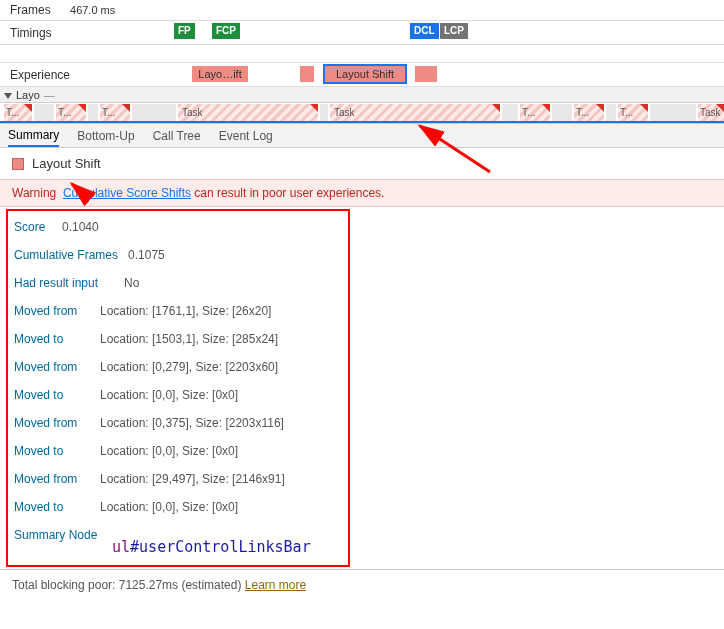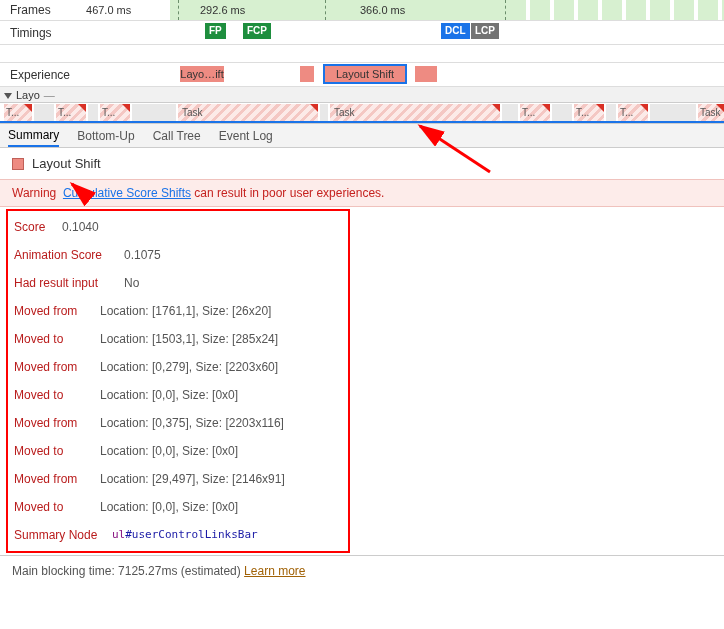--- a/index.html
+++ b/index.html
@@ -69,21 +69,20 @@
   }
   .timing-badge {
     position: absolute;
     height: 16px;
     line-height: 16px;
     padding: 0 4px;
     font-size: 10px;
     color: #fff;
     font-weight: bold;
     top: 2px;
-    margin-left: 31px;
   }
   .badge-green { background: #1e8e3e; }
   .badge-blue { background: #1a73e8; }
   .badge-dark { background: #737373; }
   .exp-block {
     position: absolute;
     height: 16px;
     line-height: 16px;
     font-size: 11px;
     background: #ee8b82;
@@ -190,29 +189,30 @@
   }
   .detail-row {
     display: flex;
     padding: 7px 2px;
     font-size: 12px;
     color: #777;
     gap: 10px;
   }
   .detail-label {
     min-width: 76px;
-    color: #b91c1c;
+    color: #0369a1;
   }
   .detail-value {
     color: #555;
   }
   .mono {
     font-family: ui-monospace, Menlo, Consolas, monospace;
-    font-size: 11px;
+    font-size: 15px;
     color: #444;
+    margin-top: 10px;
   }
   .footer {
     border-top: 1px solid #ccc;
     padding: 8px 12px;
     font-size: 12px;
     color: #555;
   }
   .footer a {
     color: #a16207;
   }
@@ -236,30 +236,21 @@
   }
 </style>
 </head>
 <body>
 
 <div class="timeline">
 
   <div class="timeline-row">
     <div class="row-label">
       <span>Frames</span>
-      <span class="frame-label" style="position:static;margin-left:32px;">467.0 ms</span>
-    </div>
-    <div class="row-track frames-track">
-      <div class="frame-divider" style="left:8px"></div>
-      <div class="frame-label" style="left:30px">292.6 ms</div>
-      <div class="frame-divider" style="left:155px"></div>
-      <div class="frame-label" style="left:190px">366.0 ms</div>
-      <div class="frame-divider" style="left:335px"></div>
-      <div class="frame-label" style="left:515px">328.4</div>
-      <div style="position:absolute;left:336px;right:0;top:0;bottom:0;background:repeating-linear-gradient(90deg,#d7f0d0 0,#d7f0d0 20px,#fff 20px,#fff 24px);"></div>
+      <span class="frame-label" style="position:static;margin-left:16px;">467.0 ms</span>
     </div>
   </div>
 
 
   <div class="timeline-row" style="height:24px">
     <div class="row-label">Timings</div>
     <div class="row-track">
       <div class="timing-badge badge-green" style="left:4px">FP</div>
       <div class="timing-badge badge-green" style="left:42px">FCP</div>
       <div class="timing-badge badge-blue" style="left:240px">DCL</div>
@@ -268,21 +259,21 @@
   </div>
 
   <div class="timeline-row" style="height:18px">
     <div class="row-label"></div>
       <div class="row-track"></div>
   </div>
 
   <div class="timeline-row" style="height:24px">
     <div class="row-label">Experience</div>
     <div class="row-track">
-      <div class="exp-block" style="left:10px;width:44px">Layo…ift</div>
+      <div class="exp-block" style="left:22px;width:56px">Layo…ift</div>
       <div class="exp-block" style="left:130px;width:14px"></div>
       <div class="exp-block exp-selected" style="left:155px;width:80px">Layout Shift</div>
       <div class="exp-block" style="left:245px;width:22px"></div>
     </div>
   </div>
 
   <div class="main-row">
     <span class="triangle down"></span>
     <span>Layo</span>
     <span style="margin-left:4px;color:#888">—</span>
@@ -324,21 +315,21 @@
 <div class="warning-bar">
   <span>Warning</span>&nbsp;&nbsp;<a href="#">Cumulative Score Shifts</a><span> can result in poor user experiences.</span>
 </div>
 
 <div class="details">
   <div class="detail-row">
       <span class="detail-label" style="min-width:38px">Score</span>
       <span class="detail-value">0.1040</span>
     </div>
   <div class="detail-row">
-      <span class="detail-label" style="min-width:100px">Animation Score</span>
+      <span class="detail-label" style="min-width:100px">Cumulative Frames</span>
       <span class="detail-value">0.1075</span>
     </div>
   <div class="detail-row">
       <span class="detail-label" style="min-width:100px">Had result input</span>
       <span class="detail-value">No</span>
     </div>
   <div class="detail-row">
       <span class="detail-label">Moved from</span>
       <span class="detail-value">Location: [1761,1], Size: [26x20]</span>
     </div>
@@ -370,21 +361,21 @@
       <span class="detail-label">Moved to</span>
       <span class="detail-value">Location: [0,0], Size: [0x0]</span>
     </div>
   <div class="detail-row">
     <span class="detail-label" style="min-width:88px">Summary Node</span>
     <span class="mono"><span style="color:#881280">ul</span><span style="color:#1a1aa6">#userControlLinksBar</span></span>
   </div>
 </div>
 
 <div class="footer">
-  <span>Main blocking time: 7125.27ms (estimated) </span><a href="#">Learn more</a>
+  <span>Total blocking poor: 7125.27ms (estimated) </span><a href="#">Learn more</a>
 </div>
 
 <svg class="arrow-svg" width="724" height="260" style="left:0;top:0">
   <defs>
     <marker id="ah" markerWidth="10" markerHeight="10" refX="8" refY="3" orient="auto">
       <path d="M0,0 L0,6 L9,3 z" fill="red"></path>
     </marker>
   </defs>
   <line x1="490" y1="172" x2="420" y2="126" stroke="red" stroke-width="3" marker-end="url(#ah)"></line>
   <line x1="85" y1="195" x2="72" y2="184" stroke="red" stroke-width="3" marker-end="url(#ah)"></line>

